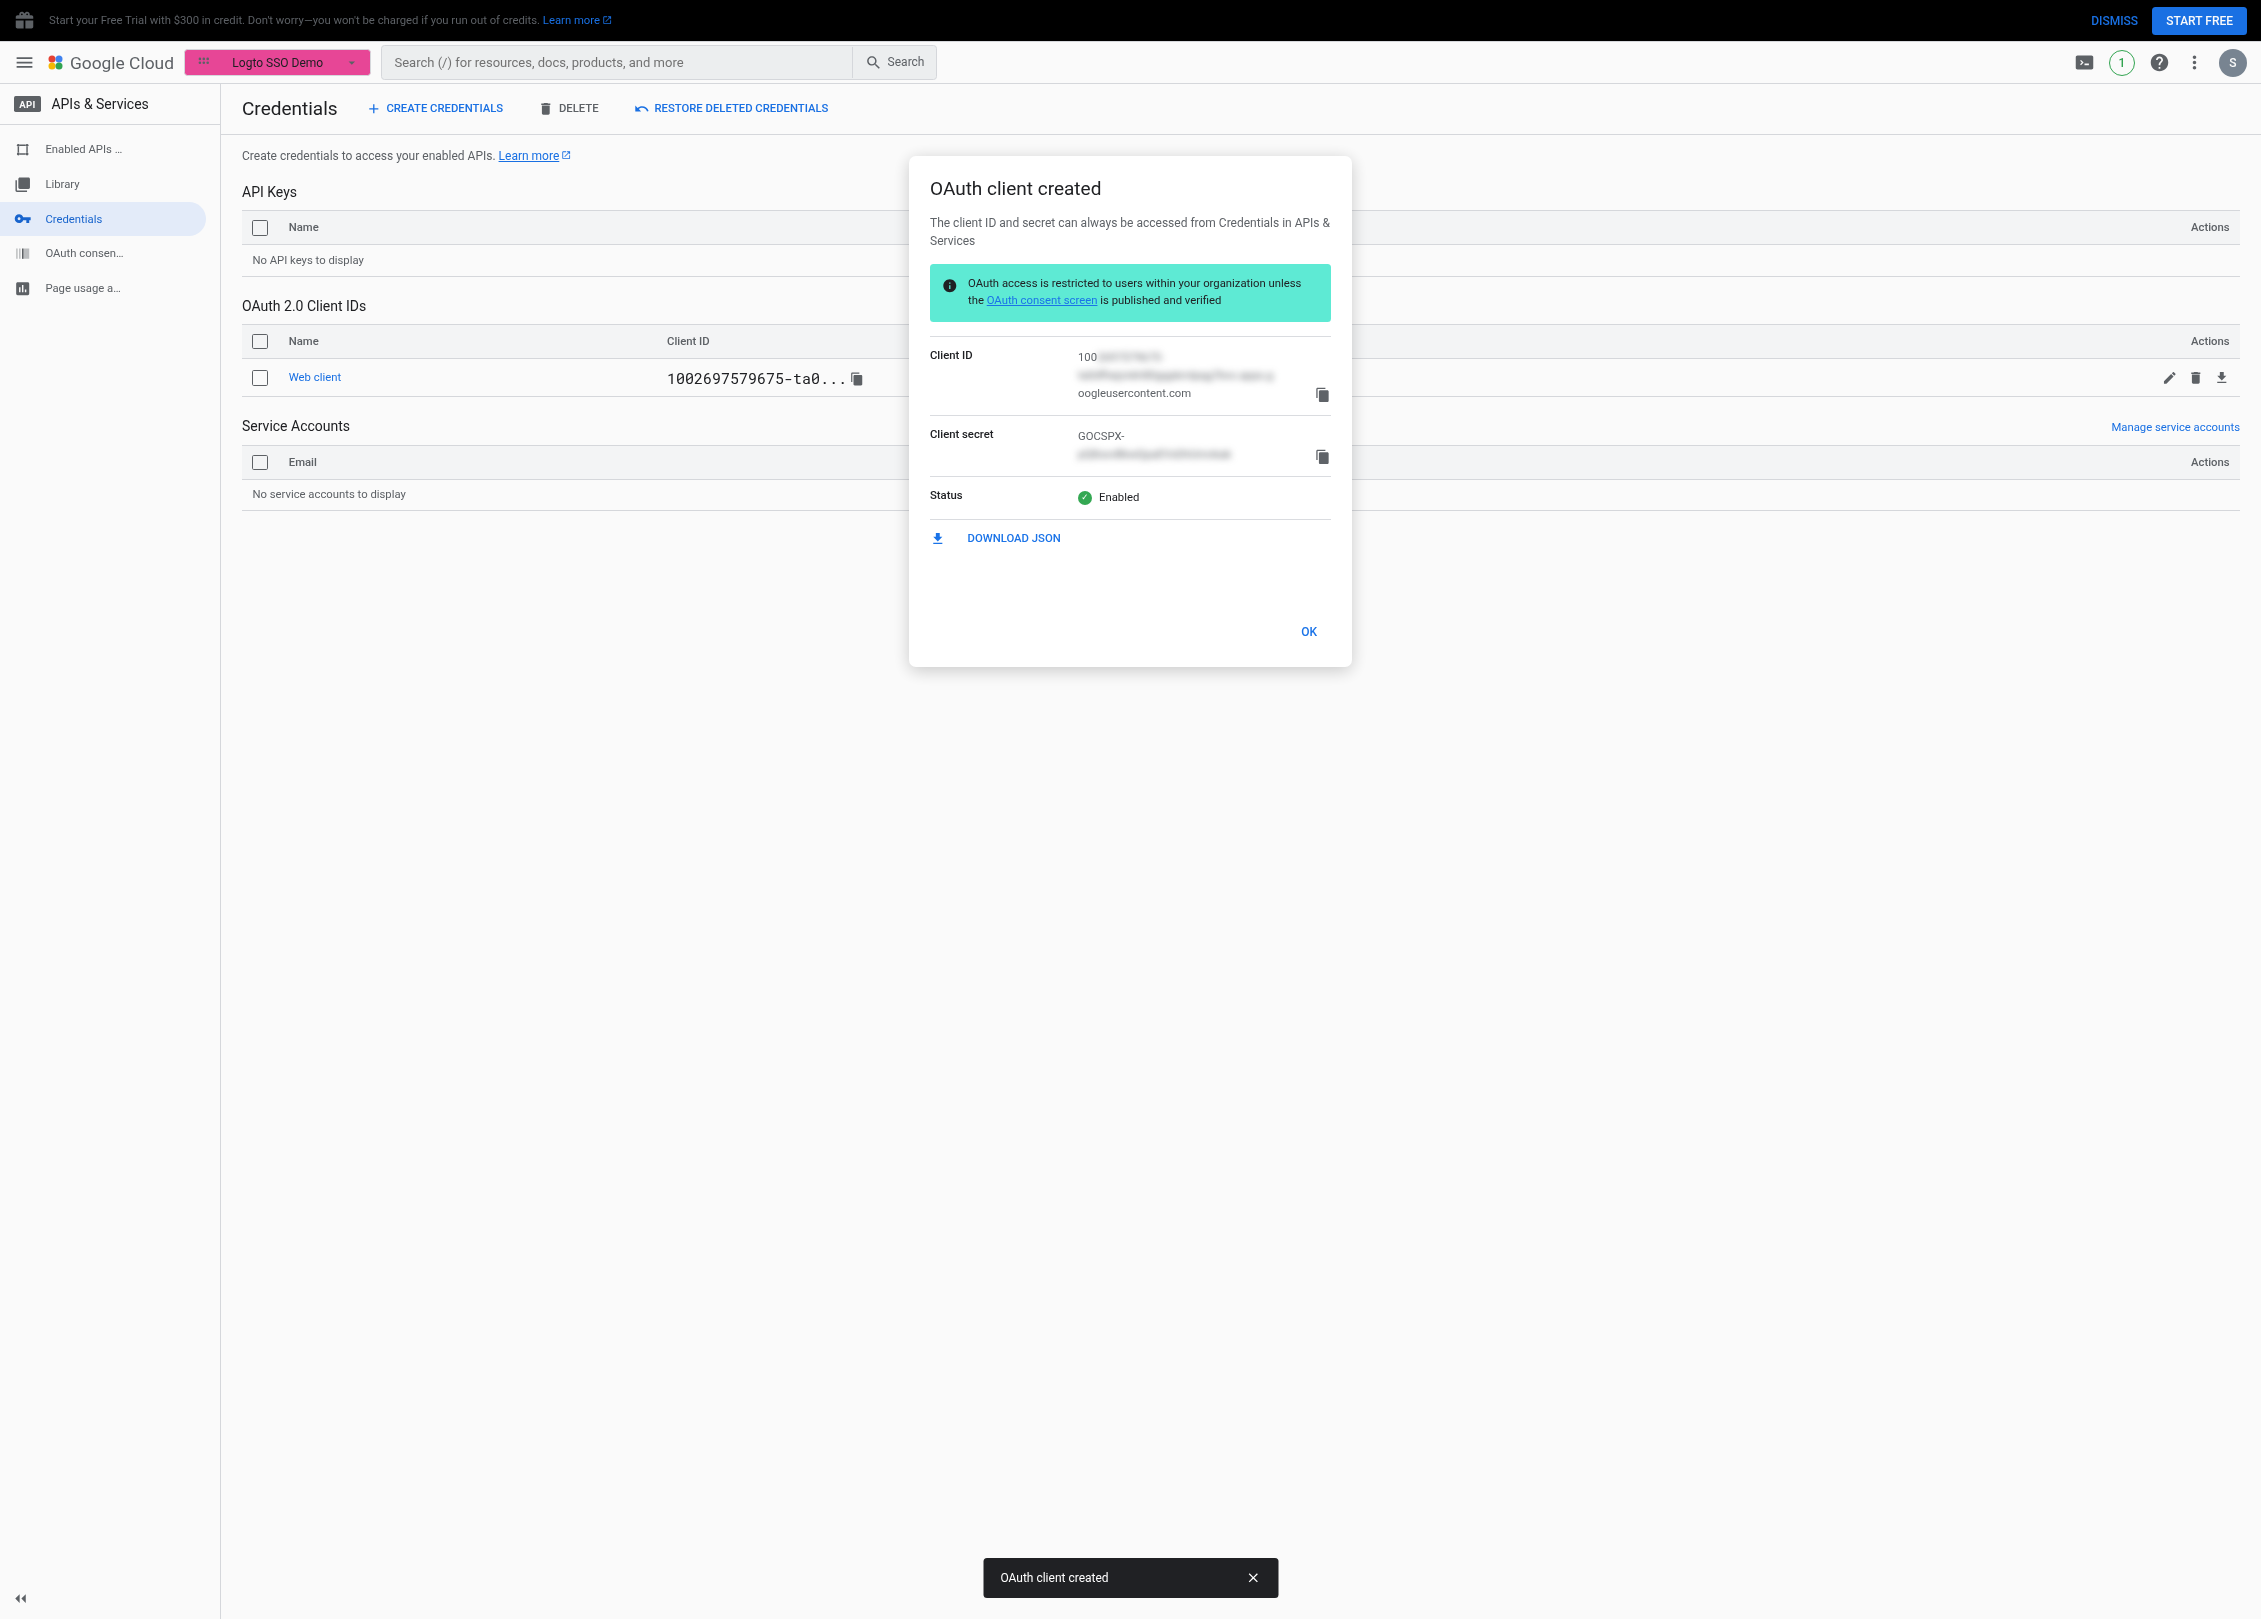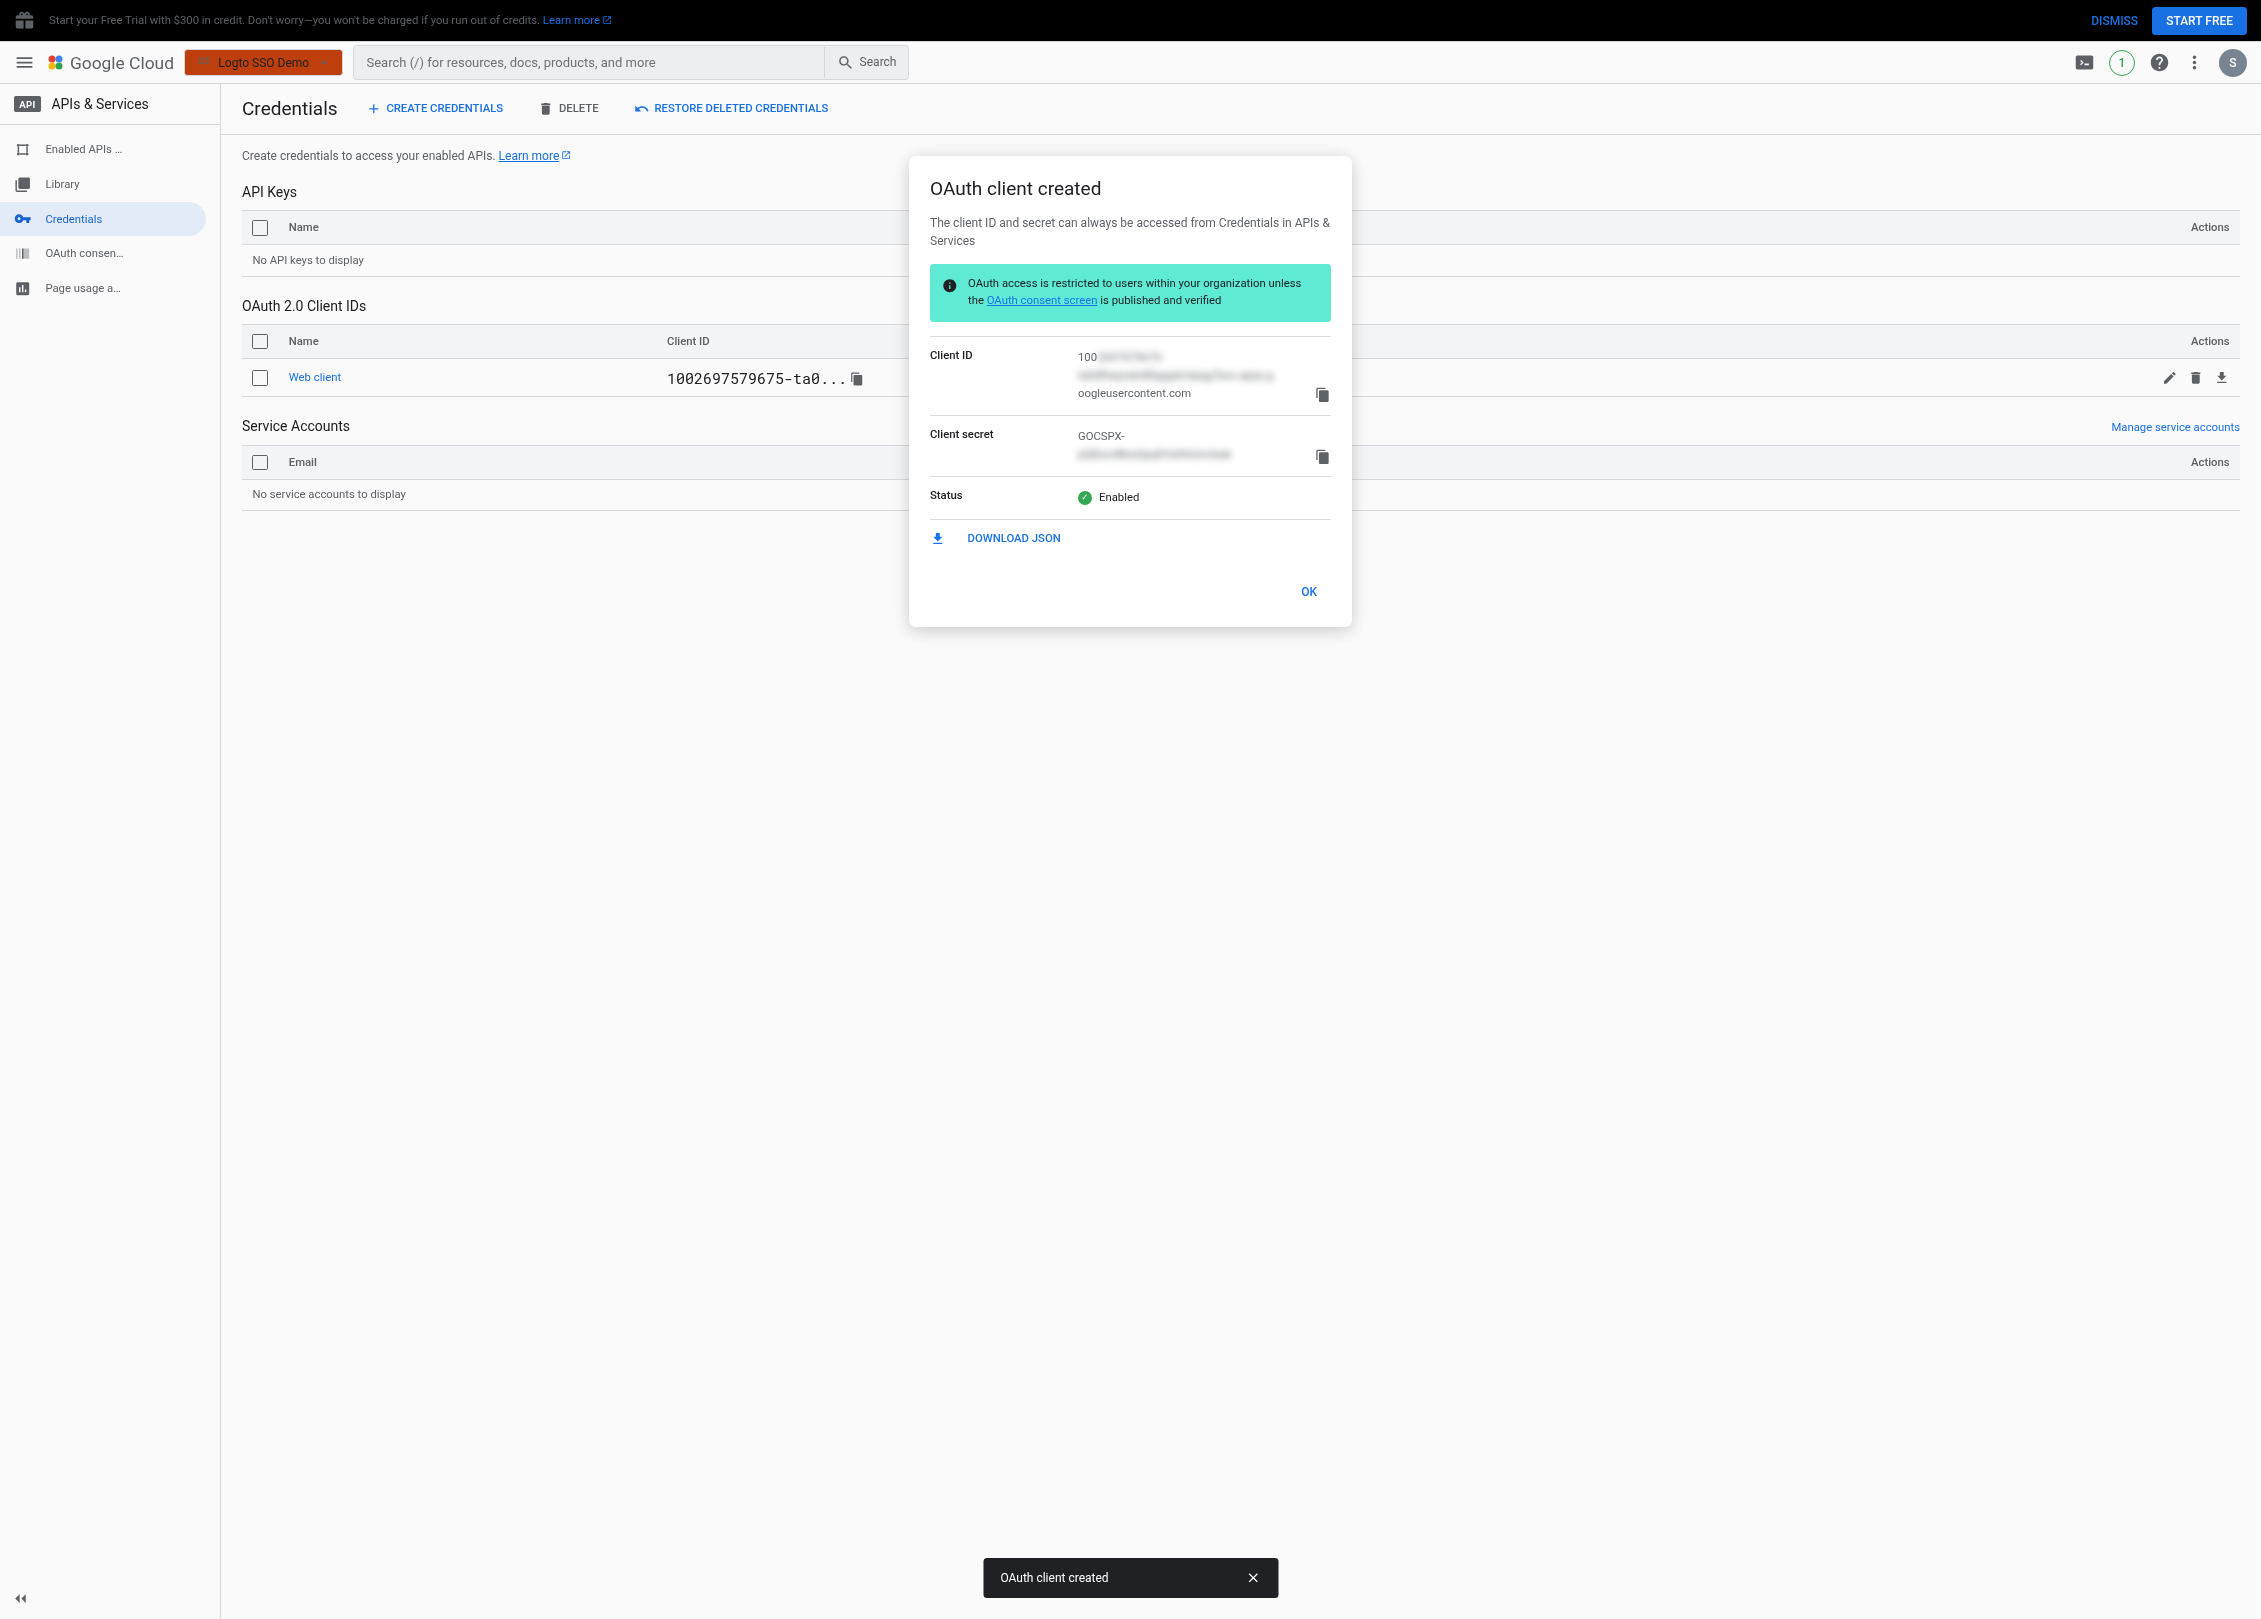--- a/index.html
+++ b/index.html
@@ -11,21 +11,21 @@
 .top-banner .banner-text { flex: 1; color: #5f6368; font-size: 11.3px; }
 .top-banner .banner-text a { color: #1a73e8; text-decoration: none; }
 .top-banner .dismiss-btn { color: #1a73e8; font-weight: 500; background: none; border: none; padding: 7px 14px; cursor: pointer; font-size: 12px; }
 .top-banner .start-free-btn { background: #1a73e8; color: #fff; border: none; border-radius: 3.5px; padding: 7px 14px; font-weight: 500; cursor: pointer; font-size: 12px; }
 
 
 .header { display: flex; align-items: center; padding: 7px 14px; border-bottom: 0.9px solid #dadce0; height: 42px; gap: 10.4px; }
 .menu-icon, .header-icon { width: 21px; height: 21px; fill: #5f6368; cursor: pointer; }
 .logo { display: flex; align-items: center; gap: 3.5px; }
 .logo-text { font-size: 17.4px; color: #5f6368; }
-.project-selector { display: flex; align-items: center; gap: 7px; border: 0.9px solid #dadce0; border-radius: 3.5px; padding: 5.2px 10.4px; cursor: pointer; background: #c2410c; }
+.project-selector { display: flex; align-items: center; gap: 21px; border: 0.9px solid #dadce0; border-radius: 3.5px; padding: 5.2px 10.4px; cursor: pointer; background: #ec4899; }
 .project-selector .dots-icon { width: 15.6px; height: 15.6px; }
 .search-bar { flex: 1; display: flex; align-items: center; border: 0.9px solid #dadce0; border-radius: 3.5px; background: #f1f3f4; max-width: 556px; }
 .search-input { flex: 1; border: none; background: none; padding: 8.7px 12px; font-size: 13px; outline: none; color: #5f6368; }
 .search-btn { display: flex; align-items: center; gap: 5.2px; padding: 7px 12px; border-left: 0.9px solid #dadce0; color: #5f6368; cursor: pointer; }
 .header-right { display: flex; align-items: center; gap: 14px; margin-left: auto; }
 .badge-1 { width: 26px; height: 26px; border: 1.7px solid #34a853; border-radius: 50%; display: flex; align-items: center; justify-content: center; color: #34a853; font-weight: 500; }
 .avatar { width: 28px; height: 28px; border-radius: 50%; background: #7b8794; color: #fff; display: flex; align-items: center; justify-content: center; font-weight: 500; }
 
 
 .layout { display: flex; height: calc(100vh - 83px); }
@@ -76,21 +76,21 @@
 .detail-row { display: flex; padding: 12px 0; border-top: 0.9px solid #dadce0; font-size: 11.3px; }
 .detail-label { width: 148px; font-weight: 500; color: #202124; flex-shrink: 0; }
 .detail-value { flex: 1; color: #5f6368; word-break: break-all; line-height: 1.6; position: relative; padding-right: 26px; }
 .detail-value .blur { filter: blur(3.5px); user-select: none; }
 .copy-icon { position: absolute; right: 0; bottom: 0; width: 15.6px; height: 15.6px; fill: #5f6368; cursor: pointer; }
 .status-enabled { display: flex; align-items: center; gap: 7px; color: #202124; }
 .status-dot { width: 14px; height: 14px; background: #34a853; border-radius: 50%; display: flex; align-items: center; justify-content: center; }
 .status-dot::after { content: '✓'; color: #fff; font-size: 8.7px; }
 .download-btn { display: flex; align-items: center; gap: 22px; color: #1a73e8; font-weight: 500; background: none; border: none; cursor: pointer; padding: 10.4px 0 0; font-size: 11.3px; border-top: 0.9px solid #dadce0; width: 100%; }
 .download-btn svg { width: 15.6px; height: 15.6px; fill: currentColor; }
-.modal-actions { display: flex; justify-content: flex-end; margin-top: 32px; }
+.modal-actions { display: flex; justify-content: flex-end; margin-top: 72px; }
 .ok-btn { color: #1a73e8; background: none; border: none; font-weight: 500; padding: 7px 14px; cursor: pointer; font-size: 12px; }
 
 
 .toast { position: fixed; bottom: 21px; left: 50%; transform: translateX(-50%); background: #202124; color: #fff; padding: 12px 17.4px; border-radius: 3.5px; display: flex; align-items: center; gap: 35px; font-size: 12px; min-width: 295px; }
 .toast-close { width: 15.6px; height: 15.6px; fill: #fff; cursor: pointer; margin-left: auto; }
 
 .ext-icon { width: 10.4px; height: 10.4px; fill: currentColor; vertical-align: -0.9px; margin-left: 1.7px; }
 </style>
 </head>
 <body>

